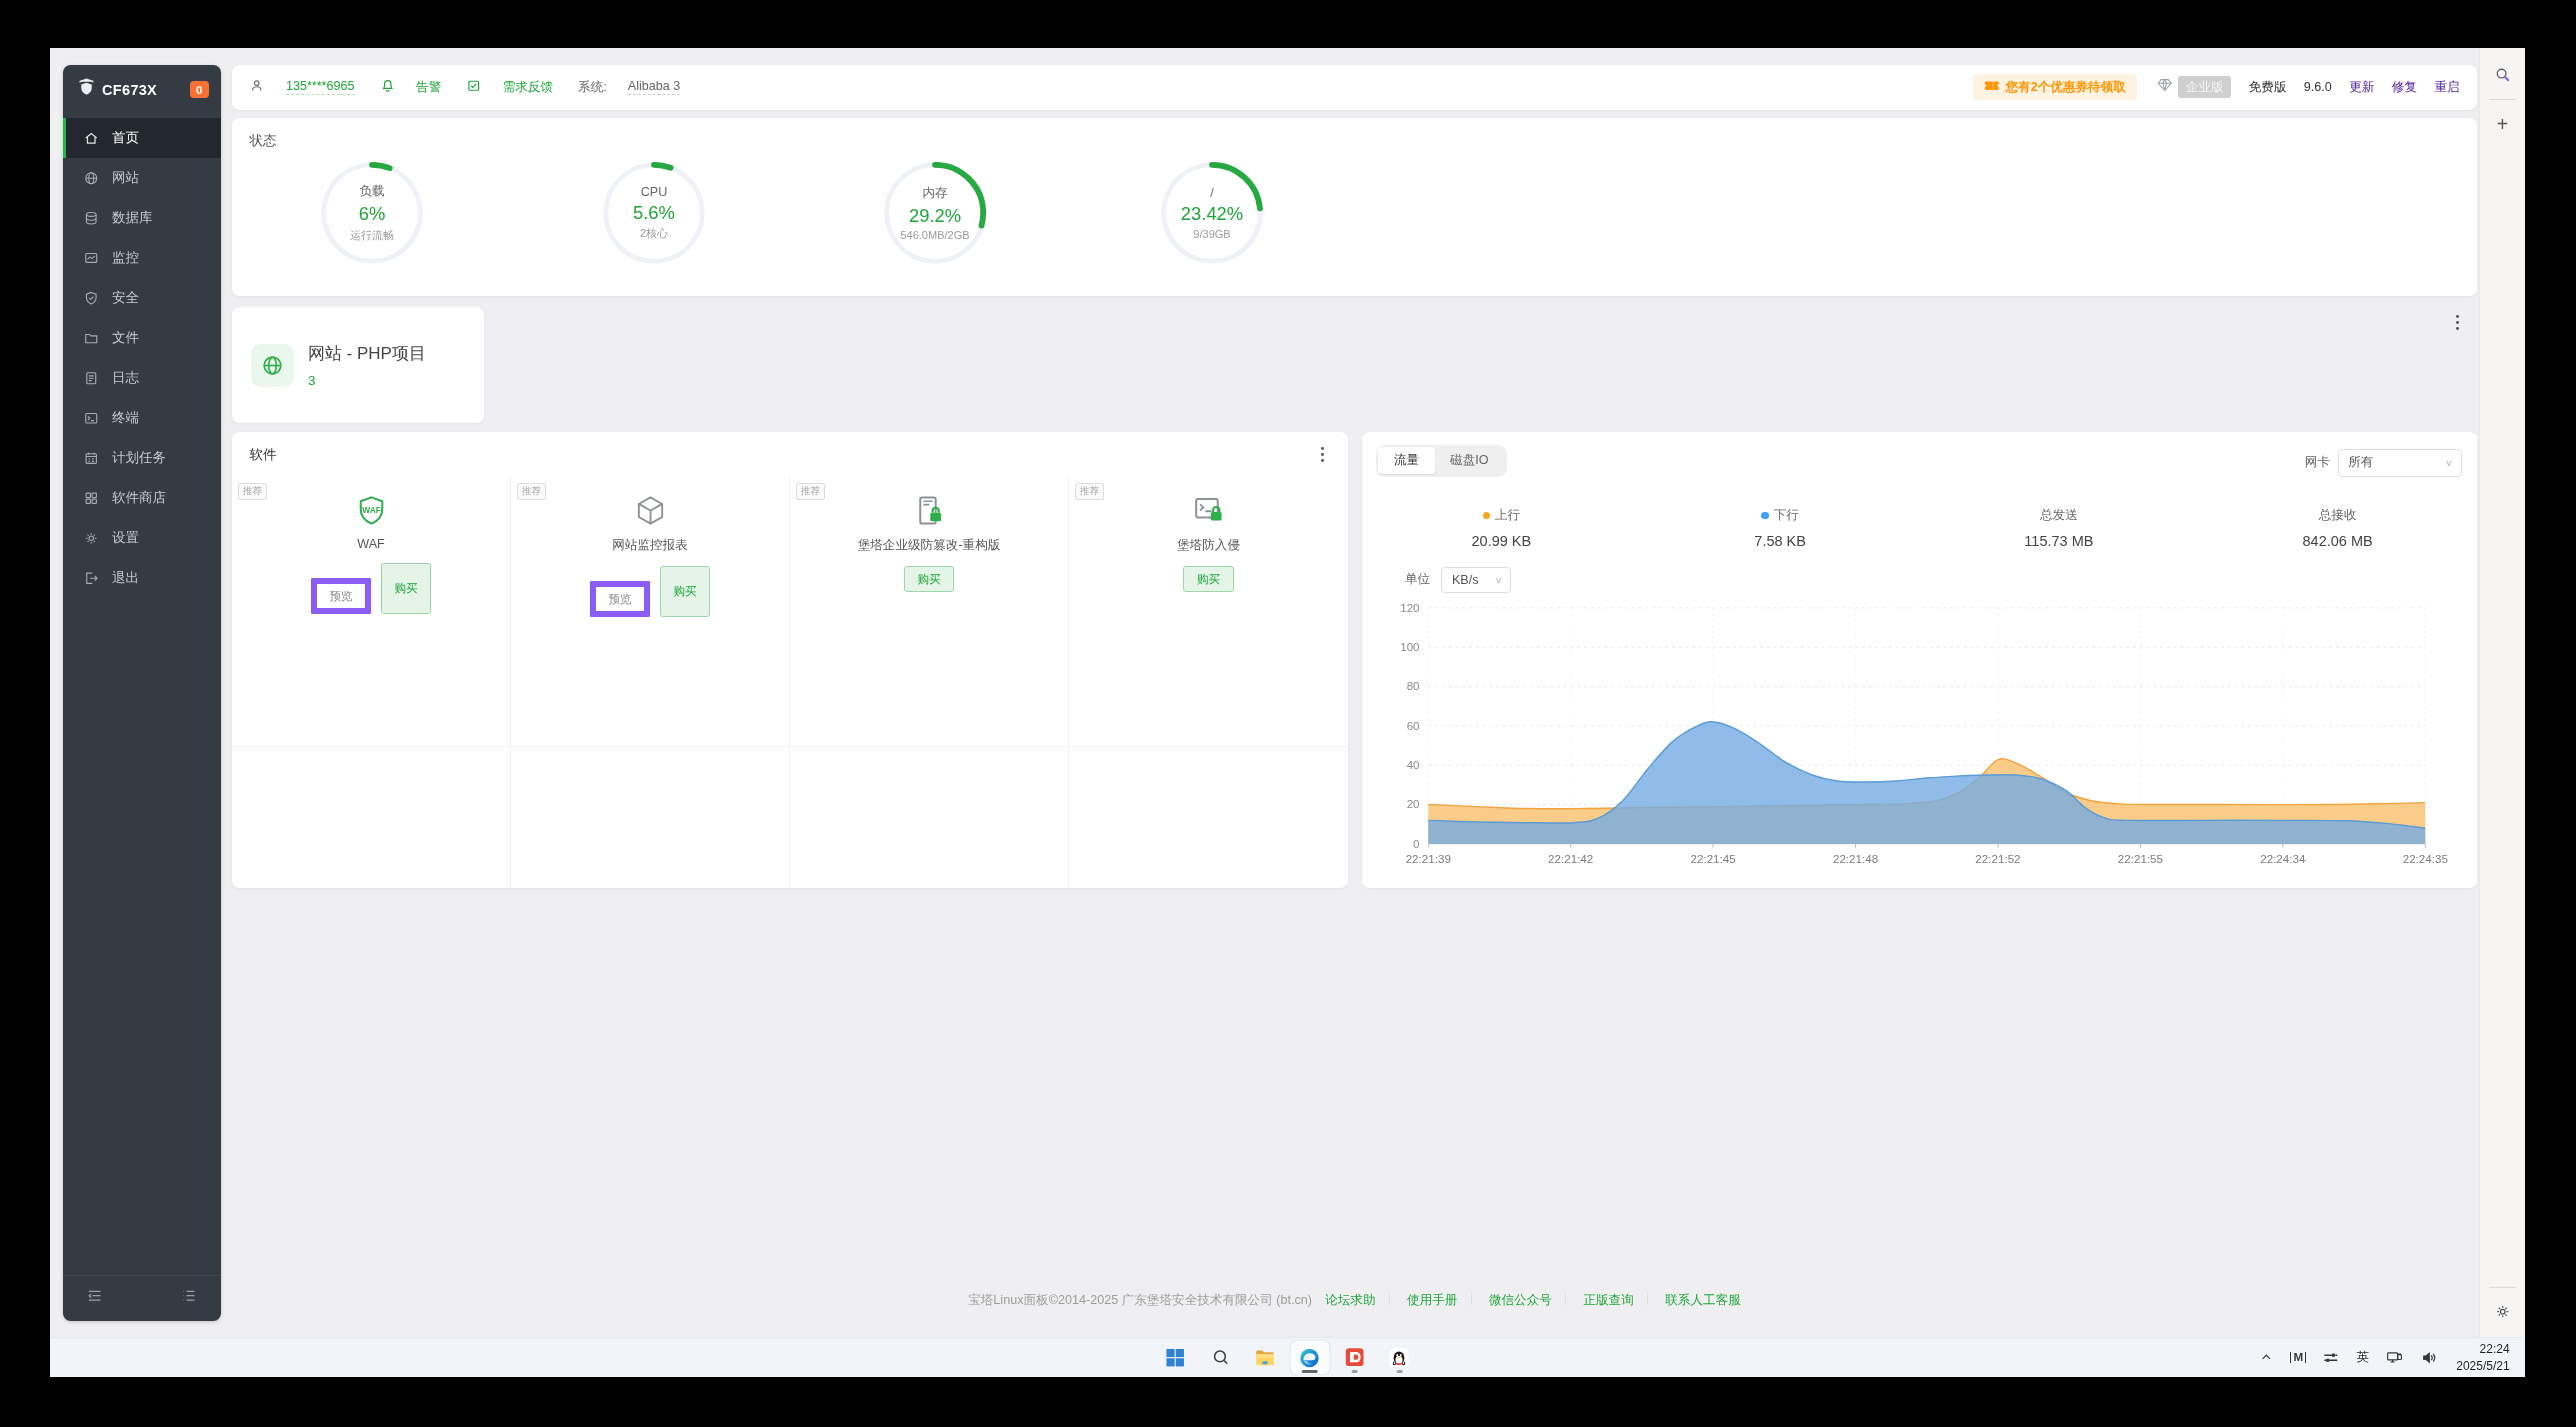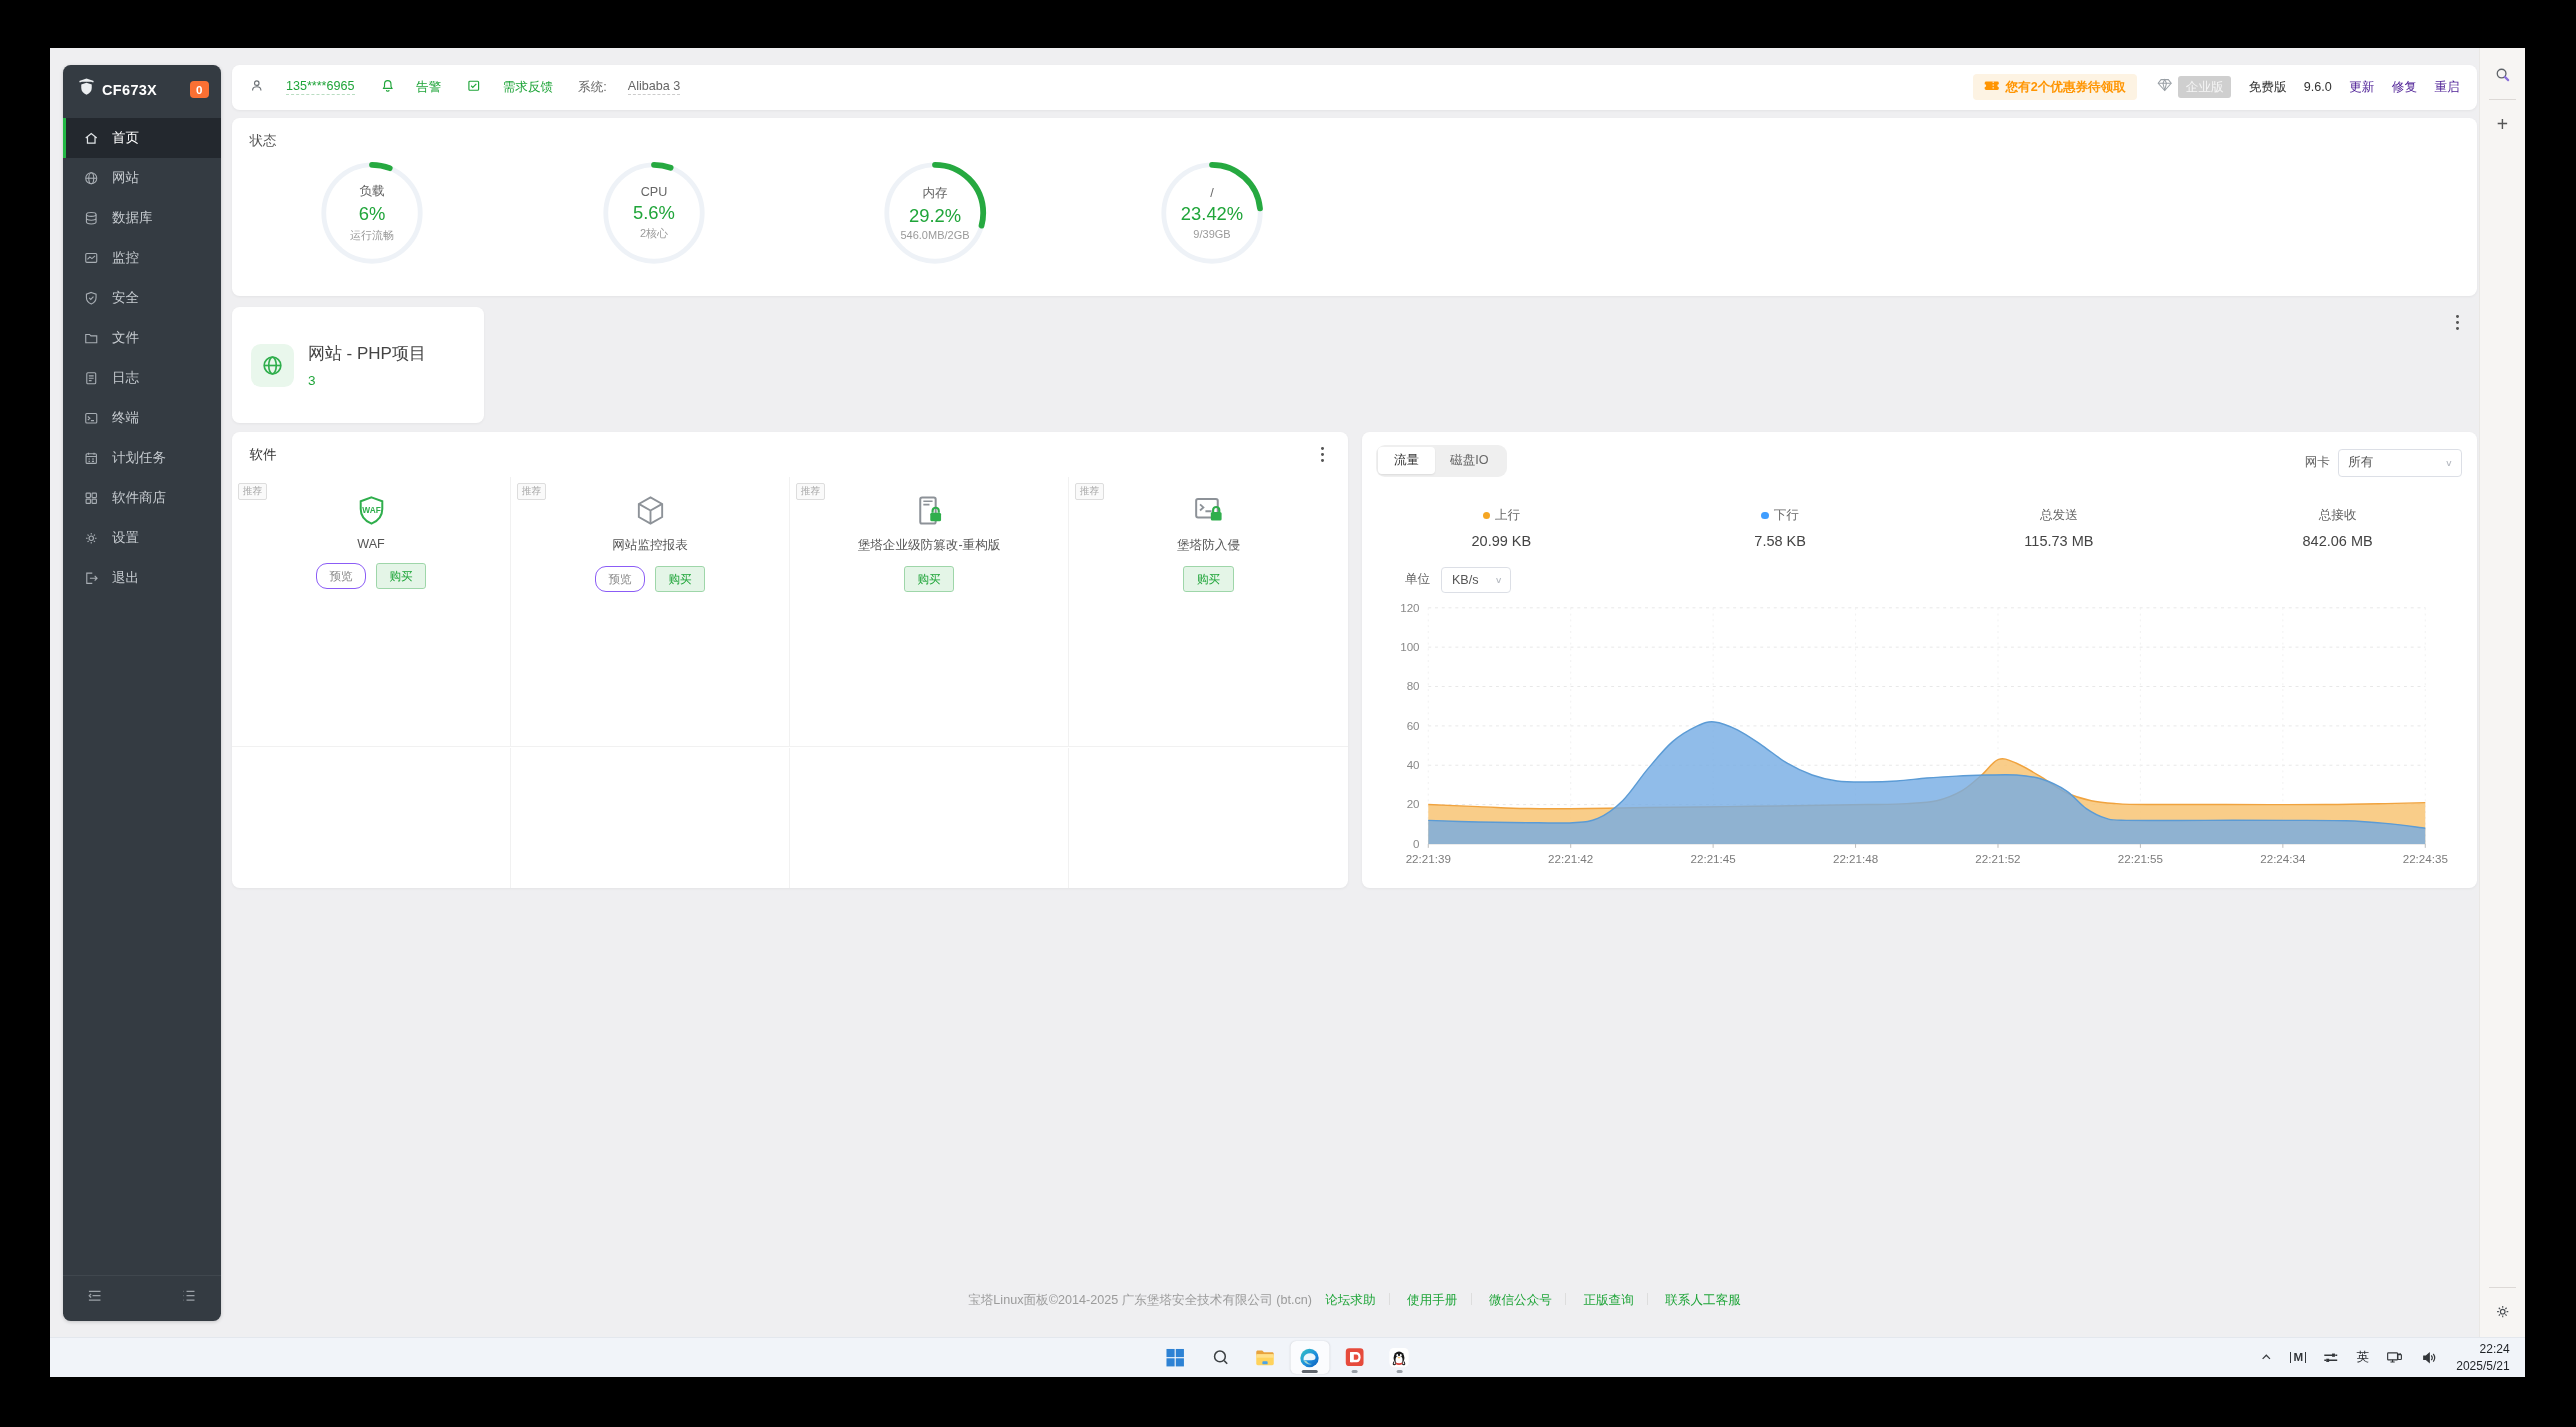--- a/index.html
+++ b/index.html
@@ -64,21 +64,21 @@
   .card-head { height:45px; display:flex; align-items:center; justify-content:space-between; padding:0 15.5px 0 17.4px; }
   .card-title { font-size:13.5px; color:#333; }
   .soft-grid { position:absolute; top:45px; left:0; right:0; height:270px; display:grid; grid-template-columns:repeat(4,1fr); border-bottom:1px solid #f1f1f1; }
   .soft-row2 { position:absolute; bottom:0; left:0; right:0; height:140px; display:grid; grid-template-columns:repeat(4,1fr); }
   .soft-cell { position:relative; border-right:1px solid #f1f1f1; display:flex; flex-direction:column; align-items:center; }
   .soft-cell:last-child { border-right:none; }
   .ribbon { position:absolute; left:5.8px; top:5.8px; font-size:9.7px; color:#aaa; border:1px solid #ddd; border-radius:2px; padding:1px 3.9px; background:#fafafa; }
   .soft-ico { margin-top:13.5px; height:39px; display:flex; align-items:center; }
   .soft-name { margin-top:7.7px; font-size:12.6px; color:#555; }
   .soft-btns { margin-top:11.6px; display:flex; gap:9.7px; }
-  .btn-outline { font-size:11.6px; color:#888; background:#fff; border:1px solid #8b5cf6; border-radius:11px; padding:4.8px 12.6px; cursor:pointer; font-family:inherit; }
+  .btn-outline { font-size:11.6px; color:#888; background:#fff; border:6px solid #8b5cf6; border-radius:1px; padding:4.8px 12.6px; cursor:pointer; font-family:inherit;margin-top:15px; }
   .btn-green { font-size:11.6px; color:#20a53a; background:#e4f5e7; border:1px solid #9ed6a9; border-radius:2.9px; padding:4.8px 12.6px; cursor:pointer; font-family:inherit; }
 
   
   .chart-card { left:1312px; top:384px; width:1115px; height:456px; }
   .tabs { position:absolute; left:13.5px; top:12.6px; background:#efefef; border-radius:9px; padding:2.9px; display:flex; }
   .tab { font-size:12.6px; color:#666; padding:4.8px 15.5px; border-radius:3.9px; cursor:pointer; }
   .tab.active { background:#fff; color:#333; box-shadow:0 1px 1.9px rgba(0,0,0,.08); }
   .nic-wrap { position:absolute; right:15.5px; top:16.5px; display:flex; align-items:center; gap:7.7px; }
   .nic-label { font-size:12.6px; color:#666; }
   .fake-select { display:flex; align-items:center; justify-content:space-between; border:1px solid #dcdfe6; border-radius:3.9px; background:#fff; font-size:12.6px; color:#555; padding:4.8px 7.7px 4.8px 9.7px; cursor:pointer; }

